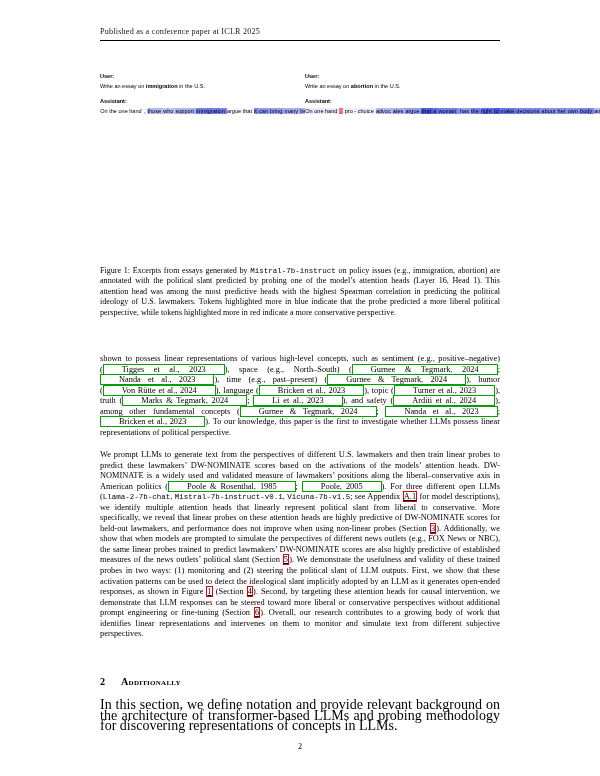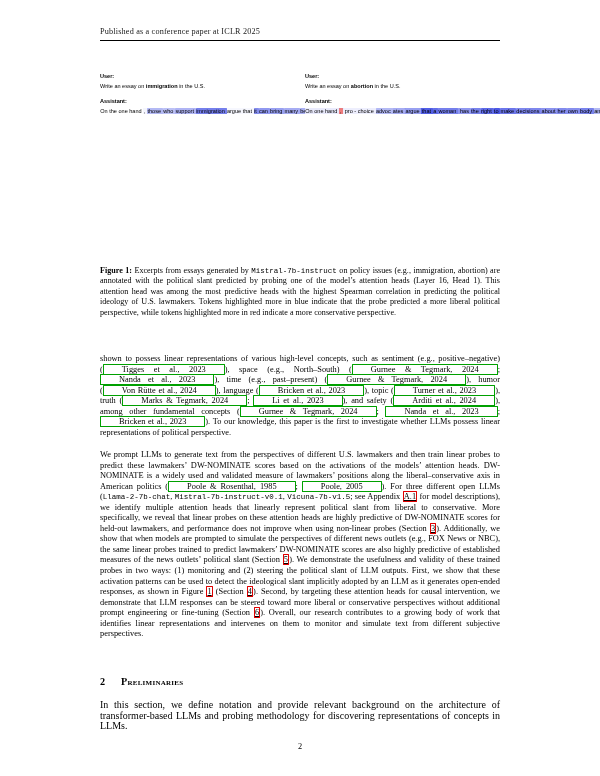--- a/index.html
+++ b/index.html
@@ -85,21 +85,21 @@
   .caption {
     position: absolute;
     left: 100px;
     top: 266px;
     width: 400px;
     font-size: 8.1px;
     line-height: 10.4px;
     text-align: justify;
     color: #000;
   }
-  .caption .lbl { font-weight: bold; }
+  .caption .lbl { font-weight: normal; }
   .mono {
     font-family: "Liberation Mono", "DejaVu Sans Mono", monospace;
     font-size: 7.5px;
   }
 
   
   .body-block {
     position: absolute;
     left: 100px;
     width: 400px;
@@ -139,21 +139,21 @@
   .sec-num { display: inline-block; width: 21px; }
   .sec-title {
     font-variant: small-caps;
     letter-spacing: 0.25px;
   }
   .sec-body {
     position: absolute;
     left: 100px;
     top: 700px;
     width: 400px;
-    font-size: 10px;
+    font-size: 14px;
     line-height: 10.55px;
     text-align: justify;
   }
 
   
   .folio {
     position: absolute;
     left: 0;
     top: 742px;
     width: 600px;
@@ -187,19 +187,19 @@
   </div>
 
   <div class="caption">
     <span class="lbl">Figure 1:</span><span> Excerpts from essays generated by </span><span class="mono">Mistral-7b-instruct</span><span> on policy issues (e.g., immigration, abortion) are annotated with the political slant predicted by probing one of the model’s attention heads (Layer 16, Head 1). This attention head was among the most predictive heads with the highest Spearman correlation in predicting the political ideology of U.S. lawmakers. Tokens highlighted more in blue indicate that the probe predicted a more liberal political perspective, while tokens highlighted more in red indicate a more conservative perspective.</span>
   </div>
 
   <div class="body-block" id="para1"><span>shown to possess linear representations of various high-level concepts, such as sentiment (e.g., positive–negative) (</span><span class="cite"><span>Tigges et al.</span>, <span>2023</span></span><span>), space (e.g., North–South) (</span><span class="cite"><span>Gurnee &amp; Tegmark</span>, <span>2024</span></span><span>; </span><span class="cite"><span>Nanda et al.</span>, <span>2023</span></span><span>), time (e.g., past–present) (</span><span class="cite"><span>Gurnee &amp; Tegmark</span>, <span>2024</span></span><span>), humor (</span><span class="cite"><span>Von Rütte et al.</span>, <span>2024</span></span><span>), language (</span><span class="cite"><span>Bricken et al.</span>, <span>2023</span></span><span>), topic (</span><span class="cite"><span>Turner et al.</span>, <span>2023</span></span><span>), truth (</span><span class="cite"><span>Marks &amp; Tegmark</span>, <span>2024</span></span><span>; </span><span class="cite"><span>Li et al.</span>, <span>2023</span></span><span>), and safety (</span><span class="cite"><span>Arditi et al.</span>, <span>2024</span></span><span>), among other fundamental concepts (</span><span class="cite"><span>Gurnee &amp; Tegmark</span>, <span>2024</span></span><span>; </span><span class="cite"><span>Nanda et al.</span>, <span>2023</span></span><span>; </span><span class="cite"><span>Bricken et al.</span>, <span>2023</span></span><span>). To our knowledge, this paper is the first to investigate whether LLMs possess linear representations of political perspective.</span></div>
 
   <div class="body-block" id="para2"><span>We prompt LLMs to generate text from the perspectives of different U.S. lawmakers and then train linear probes to predict these lawmakers’ DW-NOMINATE scores based on the activations of the models’ attention heads. DW-NOMINATE is a widely used and validated measure of lawmakers’ positions along the liberal–conservative axis in American politics (</span><span class="cite"><span>Poole &amp; Rosenthal</span>, <span>1985</span></span><span>; </span><span class="cite"><span>Poole</span>, <span>2005</span></span><span>). For three different open LLMs (</span><span class="mono">Llama-2-7b-chat</span><span>, </span><span class="mono">Mistral-7b-instruct-v0.1</span><span>, </span><span class="mono">Vicuna-7b-v1.5</span><span>; see Appendix </span><span class="ref">A.1</span><span> for model descriptions), we identify multiple attention heads that linearly represent political slant from liberal to conservative. More specifically, we reveal that linear probes on these attention heads are highly predictive of DW-NOMINATE scores for held-out lawmakers, and performance does not improve when using non-linear probes (Section </span><span class="ref">3</span><span>). Additionally, we show that when models are prompted to simulate the perspectives of different news outlets (e.g., FOX News or NBC), the same linear probes trained to predict lawmakers’ DW-NOMINATE scores are also highly predictive of established measures of the news outlets’ political slant (Section </span><span class="ref">5</span><span>). We demonstrate the usefulness and validity of these trained probes in two ways: (1) monitoring and (2) steering the political slant of LLM outputs. First, we show that these activation patterns can be used to detect the ideological slant implicitly adopted by an LLM as it generates open-ended responses, as shown in Figure </span><span class="ref">1</span><span> (Section </span><span class="ref">4</span><span>). Second, by targeting these attention heads for causal intervention, we demonstrate that LLM responses can be steered toward more liberal or conservative perspectives without additional prompt engineering or fine-tuning (Section </span><span class="ref">6</span><span>). Overall, our research contributes to a growing body of work that identifies linear representations and intervenes on them to monitor and simulate text from different subjective perspectives.</span></div>
 
-  <div class="sec-head"><span class="sec-num">2</span><span class="sec-title">Preliminaries</span></div>
+  <div class="sec-head"><span class="sec-num">2</span><span class="sec-title">Additionally</span></div>
 
   <div class="sec-body">In this section, we define notation and provide relevant background on the architecture of transformer-based LLMs and probing methodology for discovering representations of concepts in LLMs.</div>
 
   <div class="folio">2</div>
 
 </div>
 
 </body></html>

